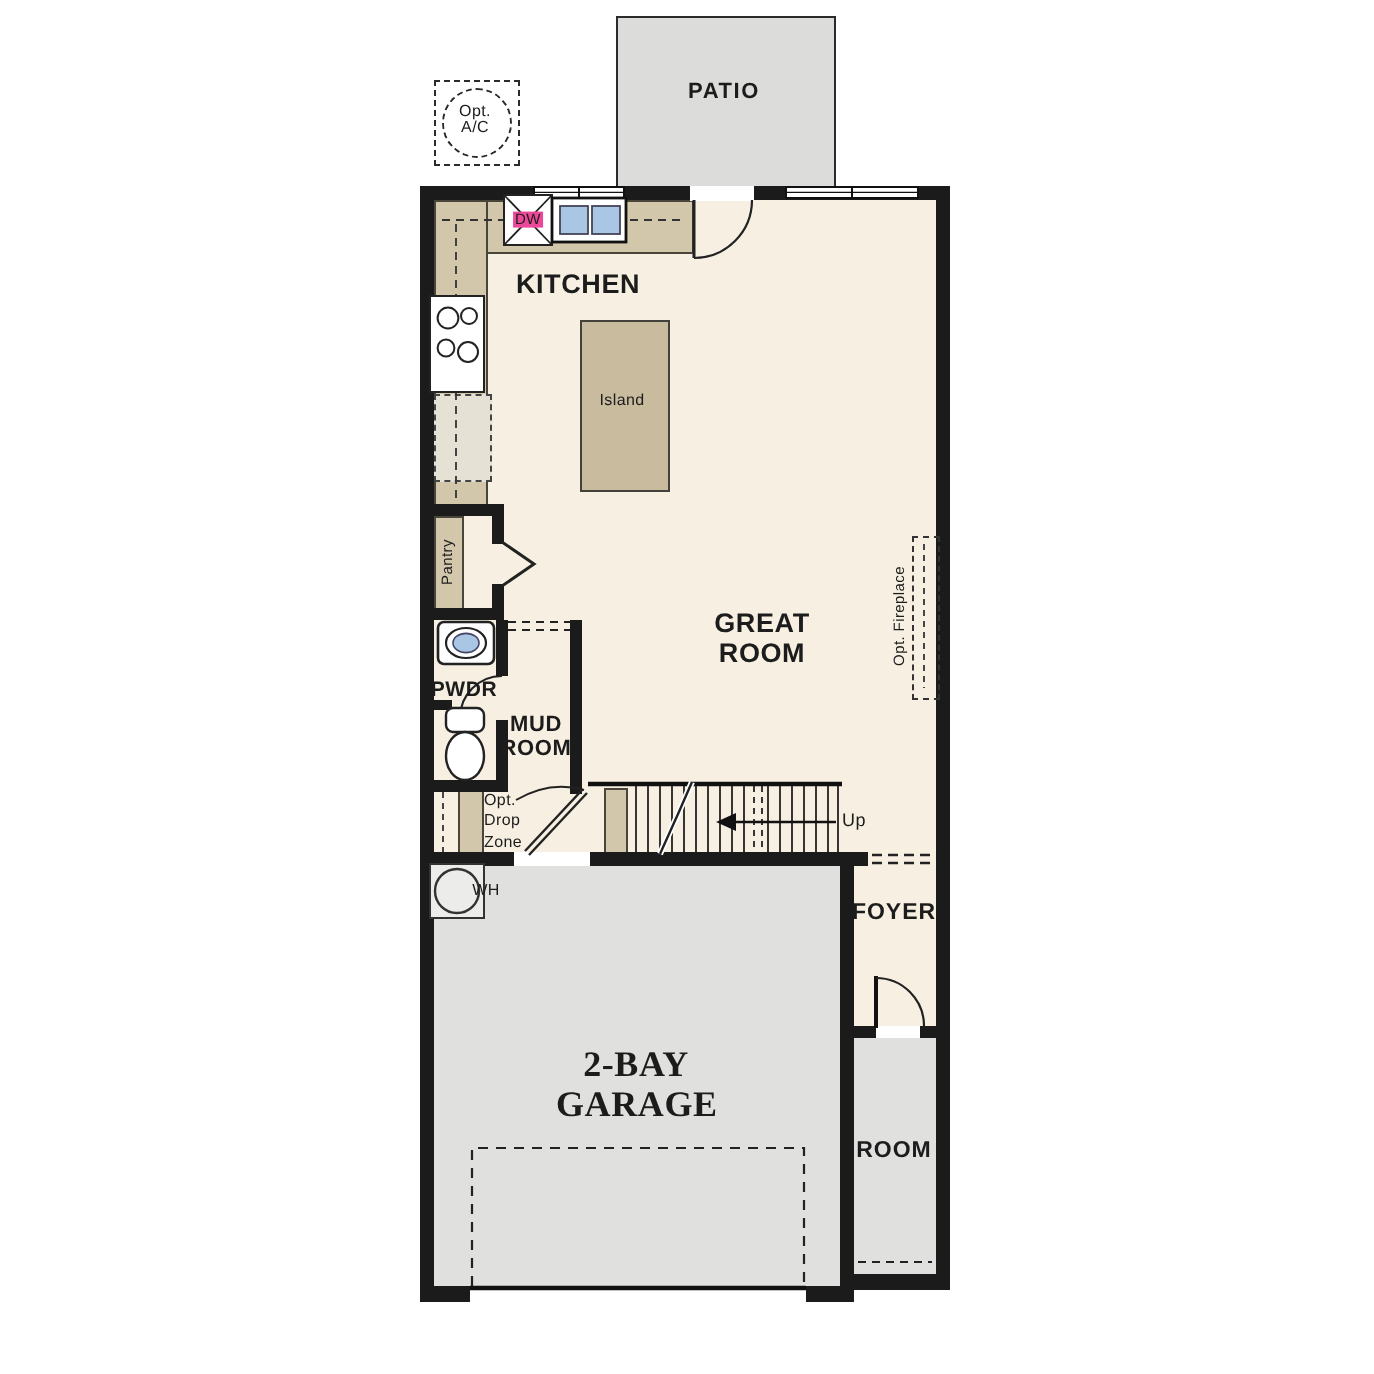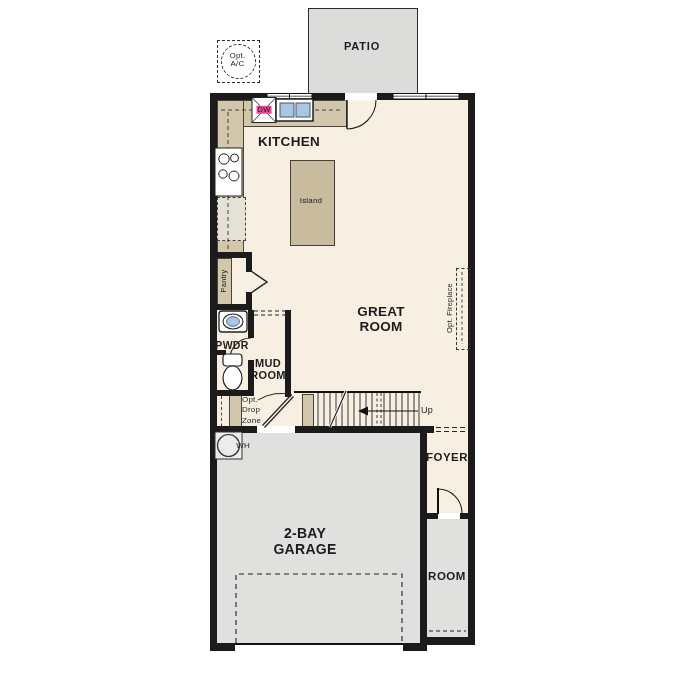--- a/index.html
+++ b/index.html
@@ -176,15 +176,15 @@
   <div class="lbl slbl vlbl" style="left:450px;top:308px;font-size:7.5px;">Opt. Fireplace</div>
   <div class="lbl slbl vlbl" style="left:223.5px;top:281px;font-size:7.5px;">Pantry</div>
   <div class="lbl" style="left:232px;top:346px;font-size:10.5px;">PWDR</div>
   <div class="lbl" style="left:268px;top:369px;font-size:11px;width:46px;">MUD ROOM</div>
   <div class="lbl slbl" style="left:257px;top:411px;font-size:8px;width:30px;text-align:left;line-height:1.3;">Opt. Drop Zone</div>
   <div class="lbl slbl" style="left:264px;top:110px;font-size:7.5px;background:#ec4899;padding:0 1px;">DW</div>
   <div class="lbl slbl" style="left:427px;top:410px;font-size:9px;">Up</div>
   <div class="lbl slbl" style="left:243px;top:445.5px;font-size:8px;">WH</div>
   <div class="lbl" style="left:447px;top:457px;font-size:11.5px;letter-spacing:.5px;">FOYER</div>
   <div class="lbl" style="left:447px;top:576px;font-size:11.5px;letter-spacing:.5px;">ROOM</div>
-  <div class="lbl" style="left:305px;top:542px;font-size:14px;width:80px;">2-BAY GARAGE</div>
+  <div class="lbl" style="left:318px;top:542px;font-size:18px;width:80px;font-family:Liberation Serif, serif;">2-BAY GARAGE</div>
 
 </div>
 
 </body></html>

